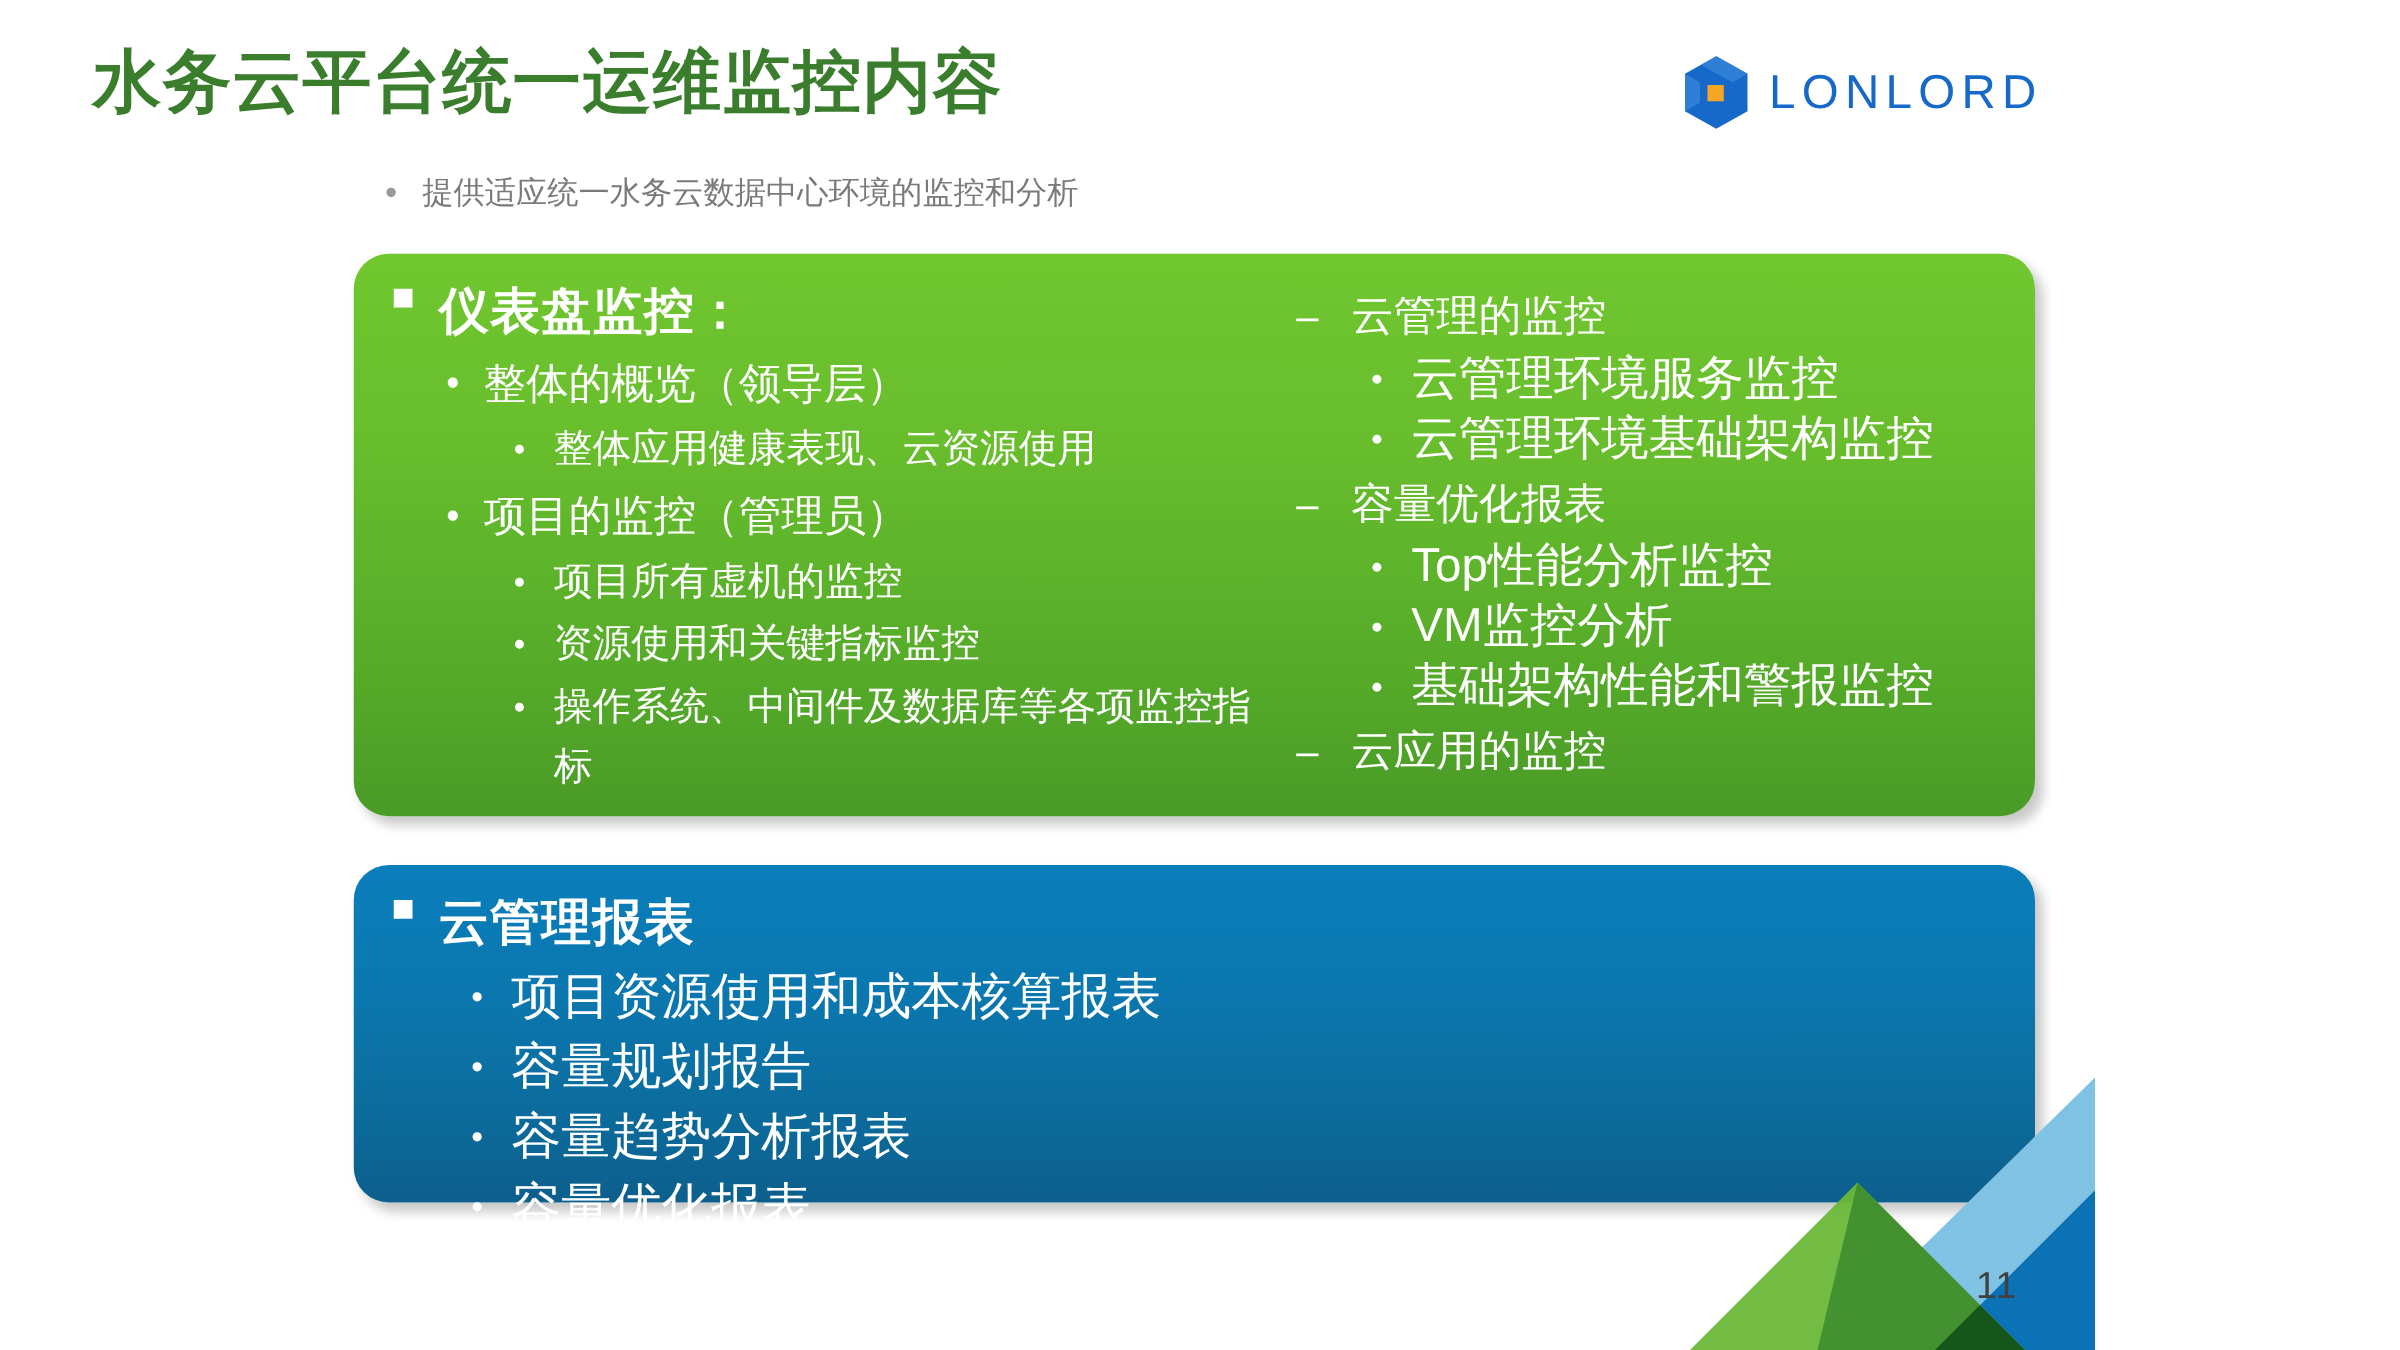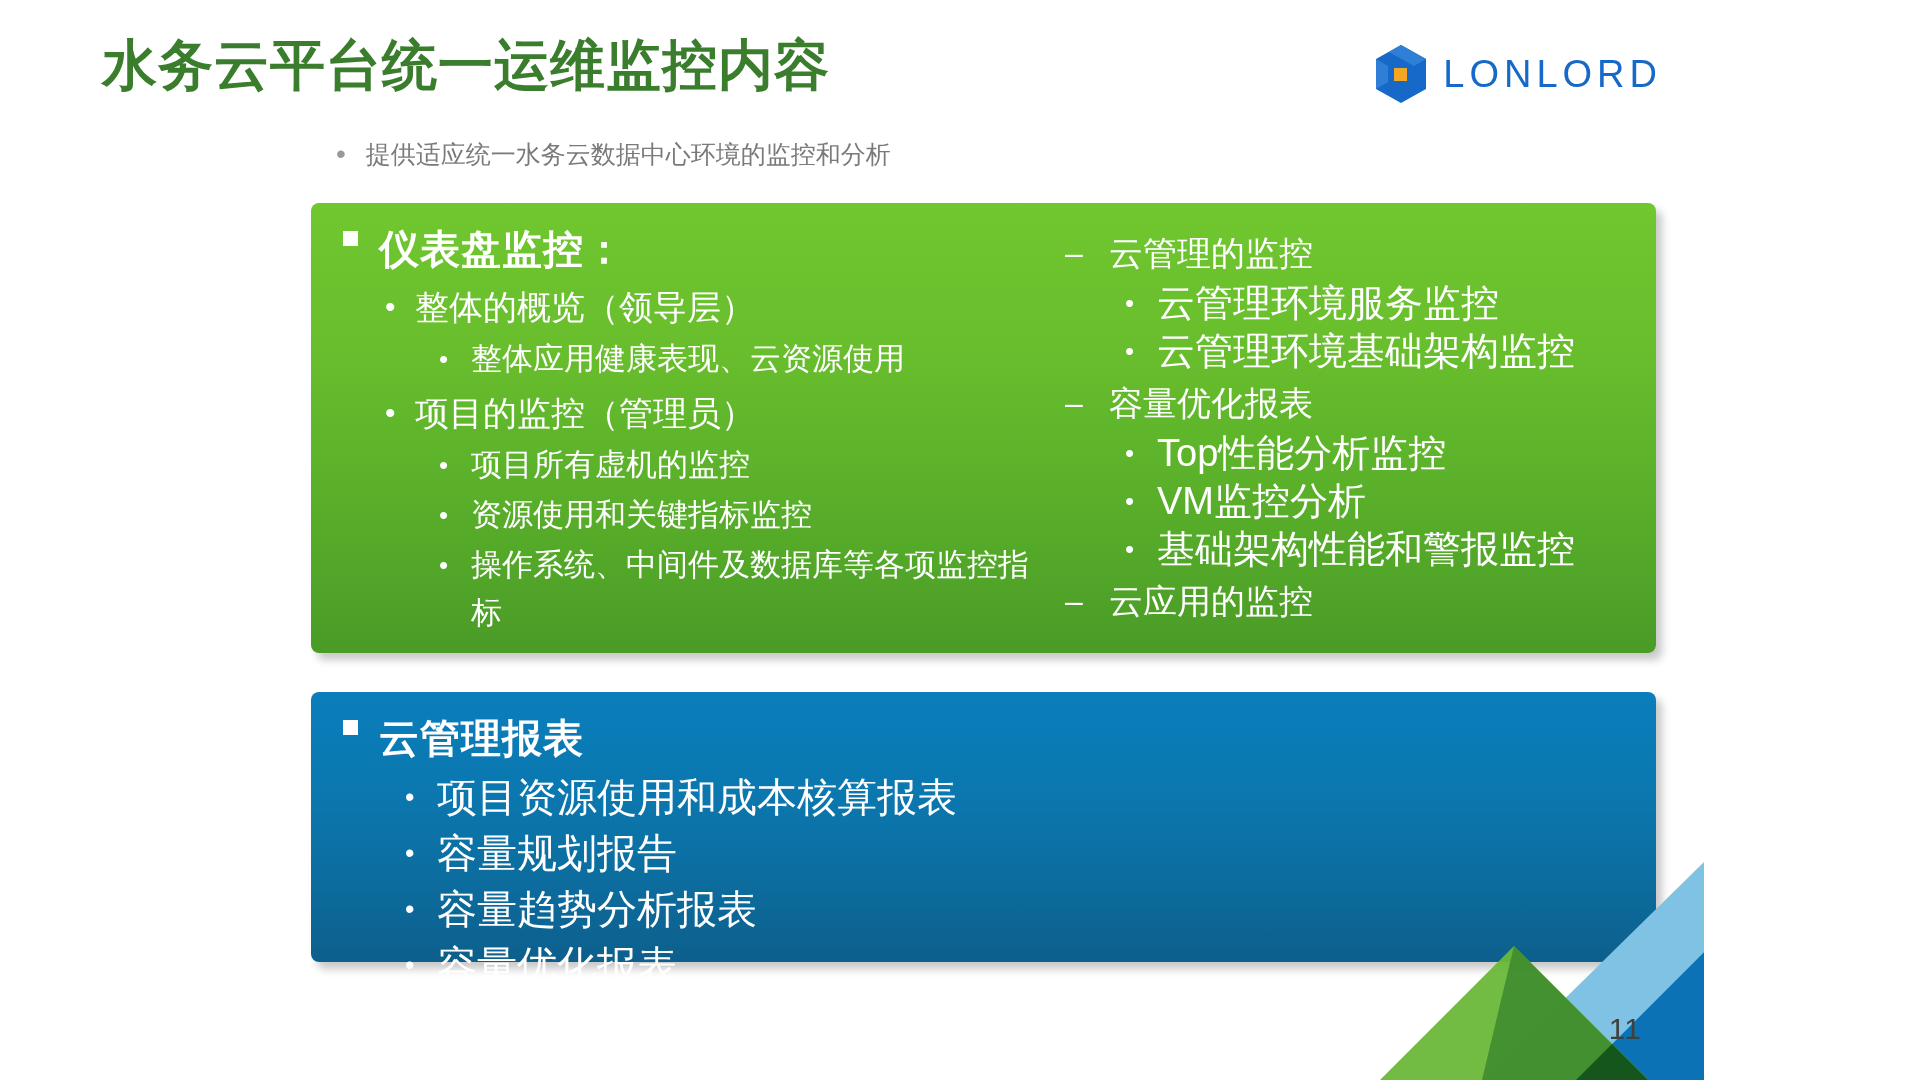--- a/index.html
+++ b/index.html
@@ -10,21 +10,20 @@
   }
   body {
     font-family: "Liberation Sans", "DejaVu Sans", sans-serif;
   }
   #slide {
     position: relative;
     width: 1676px;
     height: 1080px;
     background: #ffffff;
     overflow: hidden;
-    margin-left: 28px;
   }
 
   
   #slide-title {
     position: absolute;
     left: 74px;
     top: 32px;
     font-size: 55px;
     font-weight: bold;
     color: #3a7d2c;
@@ -68,21 +67,21 @@
   #subtitle-text {
     color: #7a7a7a;
     font-size: 25px;
     line-height: 48px;
     white-space: nowrap;
   }
 
   
   .panel {
     position: absolute;
-    border-radius: 8px;
+    border-radius: 28px;
     box-shadow: 6px 7px 9px rgba(0,0,0,0.22);
     color: #ffffff;
     box-sizing: border-box;
   }
   #green-panel {
     left: 283px;
     top: 203px;
     width: 1345px;
     height: 450px;
     background: linear-gradient(to bottom, #71c72f 0%, #67bd2c 35%, #57ad29 70%, #4a9b27 100%);

